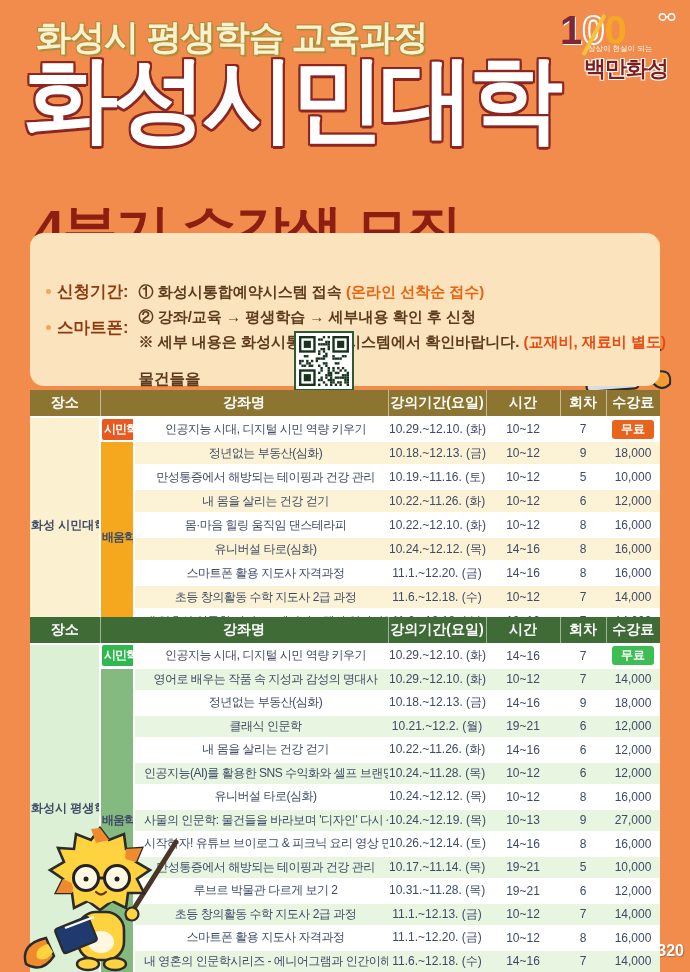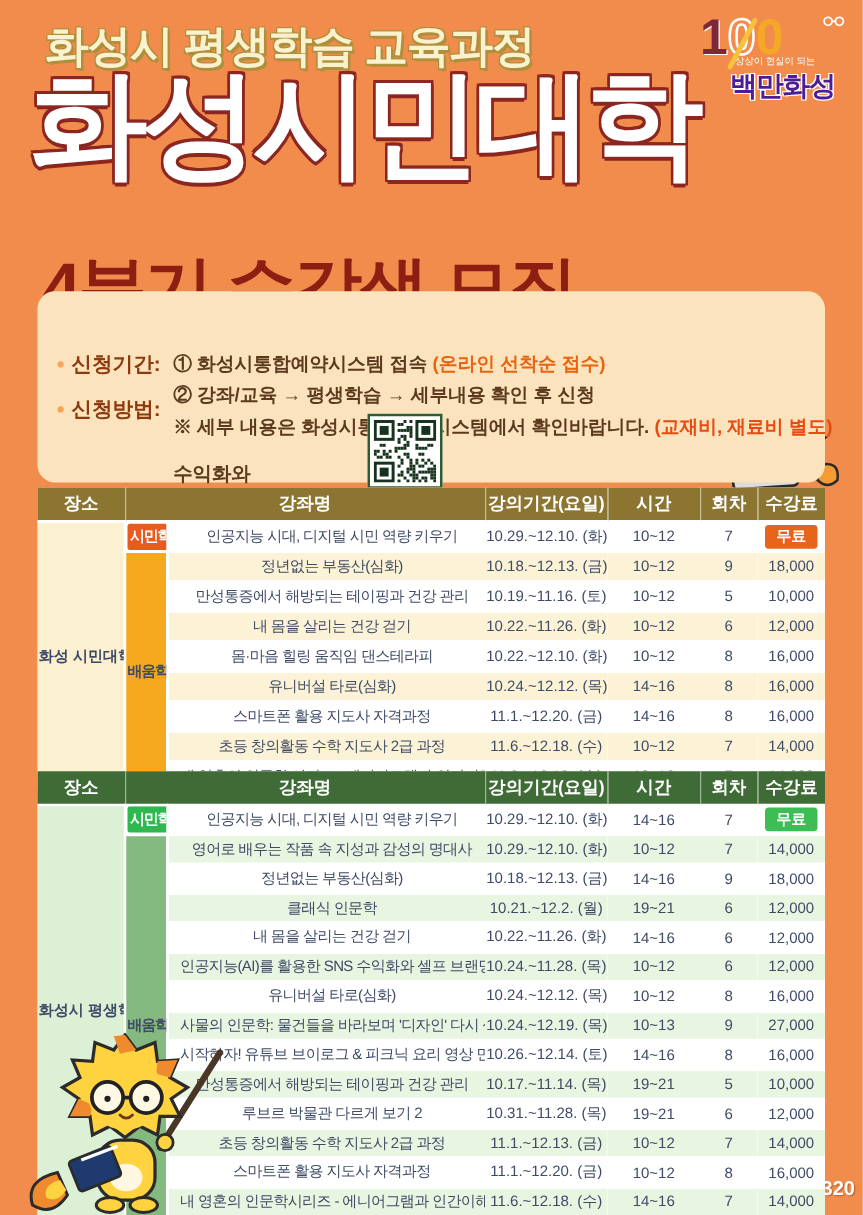--- a/index.html
+++ b/index.html
@@ -18,21 +18,21 @@
     letter-spacing:-2px;color:#8E1D12;margin-top:34px;}
 
   .logo{position:absolute;right:12px;top:10px;width:120px;z-index:1;}
   .logo-digits{font-size:40px;font-weight:900;line-height:1;margin-left:2px;}
   .logo-d1{color:#7D2838;text-shadow:1px 1px 0 #fff;}
   .logo-d2{color:transparent;-webkit-text-stroke:2px #FFFFFF;}
   .logo-d3{color:#F5A726;}
   .logo-slash{position:absolute;left:34px;top:2px;width:4px;height:46px;background:#F5C23A;
     transform:rotate(28deg);border-radius:2px;}
   .logo-tagline{font-size:7.5px;color:#FFFFFF;margin:-6px 0 0 30px;white-space:nowrap;}
-  .logo-brand{font-size:22px;font-weight:900;color:#4c1d95;margin:0 0 0 26px;letter-spacing:-1px;
+  .logo-brand{font-size:22px;font-weight:900;color:#7f1d1d;margin:0 0 0 26px;letter-spacing:-1px;
     text-shadow:1px 1px 0 #fff,-1px -1px 0 #fff,1px -1px 0 #fff,-1px 1px 0 #fff;}
   .glasses-icon{position:absolute;right:2px;top:2px;}
 
   
   .notice{position:absolute;left:30px;top:233px;width:630px;height:153px;
     background:#FBE3BD;border-radius:14px;z-index:2;}
   .n-label{font-size:16.5px;font-weight:800;color:#8C3A0E;white-space:nowrap;margin-top:38px;}
   .n-label::before{content:"";display:inline-block;width:5px;height:5px;border-radius:50%;
     background:#F5A658;margin:0 6px 3px 0;}
   .n-row1{position:absolute;left:16px;top:10px;display:flex;align-items:baseline;gap:10px;}
@@ -119,30 +119,30 @@
     <rect x="30" y="50" width="52" height="26" rx="4" fill="#DCDCDC" stroke="#2B2B2B" stroke-width="2.2" transform="rotate(-4 56 63)"></rect>
     <circle cx="56" cy="62" r="2.6" fill="#AFAFAF"></circle>
     <circle cx="88" cy="58" r="7" fill="#FFD23F" stroke="#2B2B2B" stroke-width="2"></circle>
   </svg>
 
   <div class="notice">
     <div class="n-row1">
       <span class="n-label">신청기간:</span>
     </div>
     <div class="n-row2">
-      <span class="n-label">신청방법:</span>
+      <span class="n-label">스마트폰:</span>
       <div class="n-lines">
         <div><span>① 화성시통합예약시스템 접속 </span><span class="orange">(온라인 선착순 접수)</span></div>
         <div>② 강좌/교육 → 평생학습 → 세부내용 확인 후 신청</div>
         <div><span>※ 세부 내용은 화성시통합예약시스템에서 확인바랍니다. </span><span class="orangered">(교재비, 재료비 별도)</span></div>
       </div>
     </div>
     <div class="n-row3">
       <span class="n-label">신청대상:</span>
-      <span class="n-value">수익화와</span>
+      <span class="n-value">물건들을</span>
       <span class="n-label n-shortcut">바로가기:</span>
     </div>
     <div class="qr">
         <svg id="qr" viewBox="0 0 21 21">
           <rect x="0" y="0" width="21" height="21" fill="#fff"></rect>
           <rect x="0" y="0" width="7" height="7" fill="#17331D"></rect>
           <rect x="1" y="1" width="5" height="5" fill="#fff"></rect>
           <rect x="2" y="2" width="3" height="3" fill="#17331D"></rect>
           <rect x="14" y="0" width="7" height="7" fill="#17331D"></rect>
           <rect x="15" y="1" width="5" height="5" fill="#fff"></rect>

